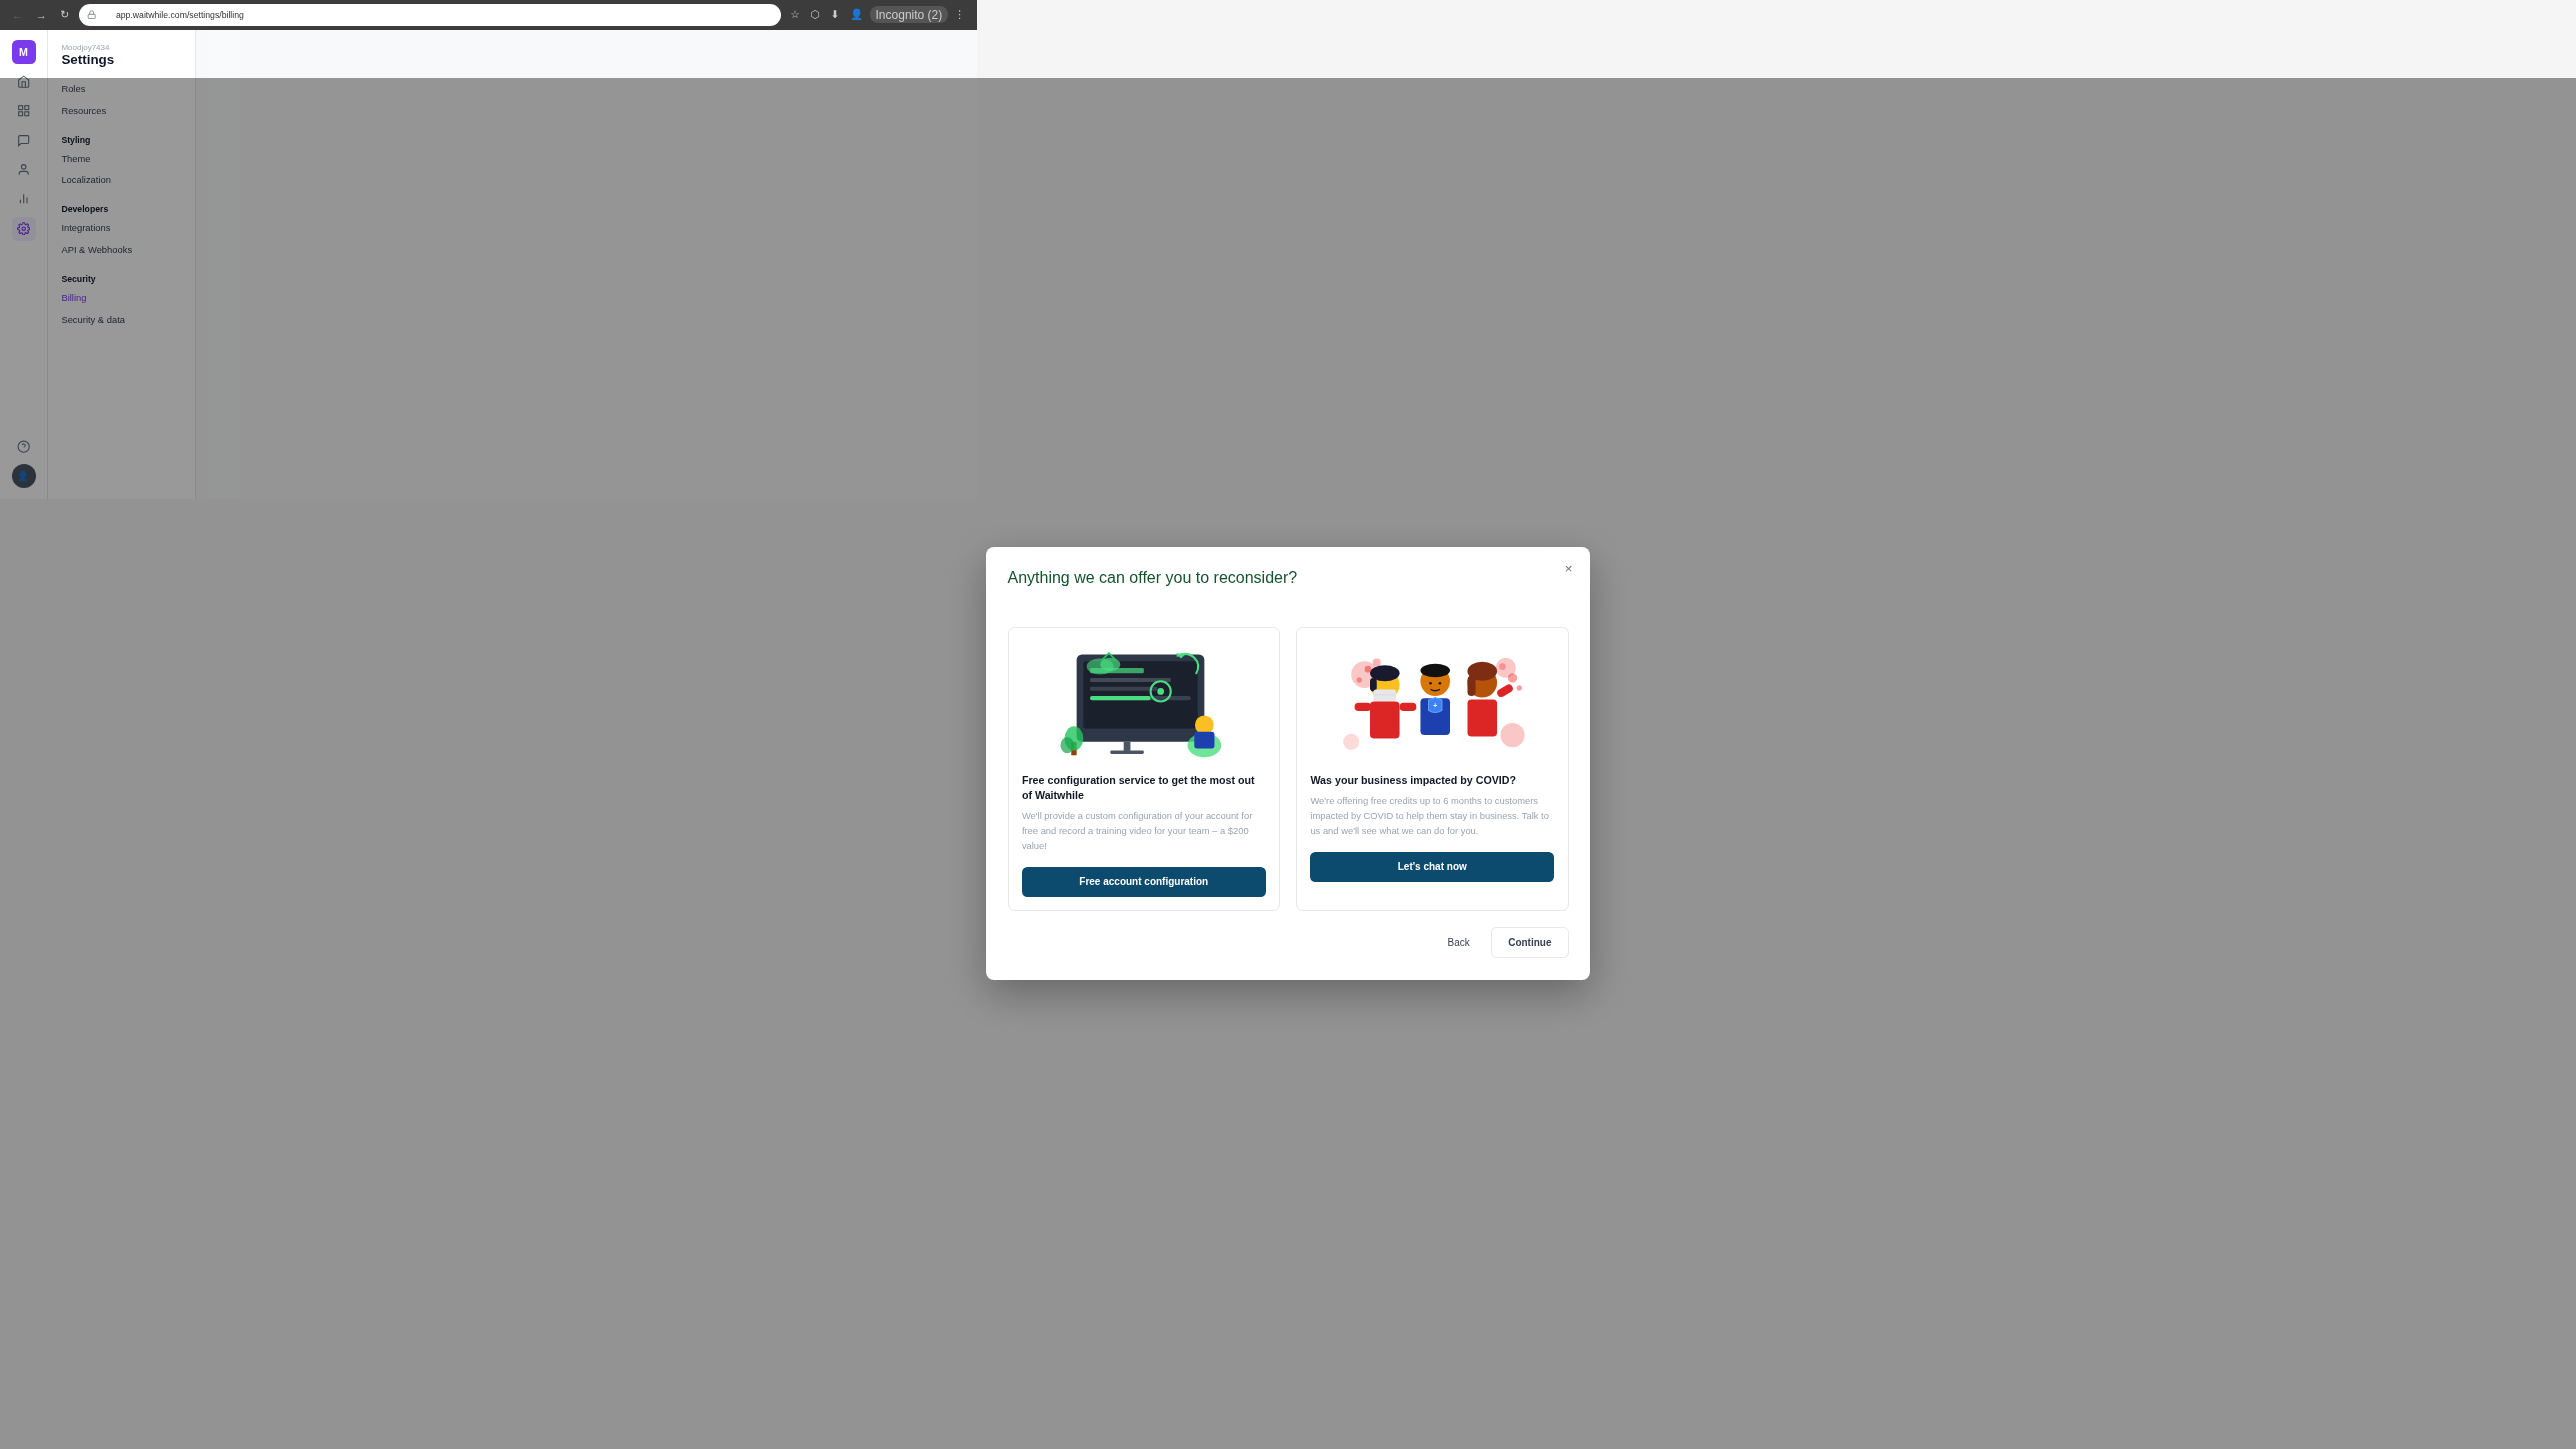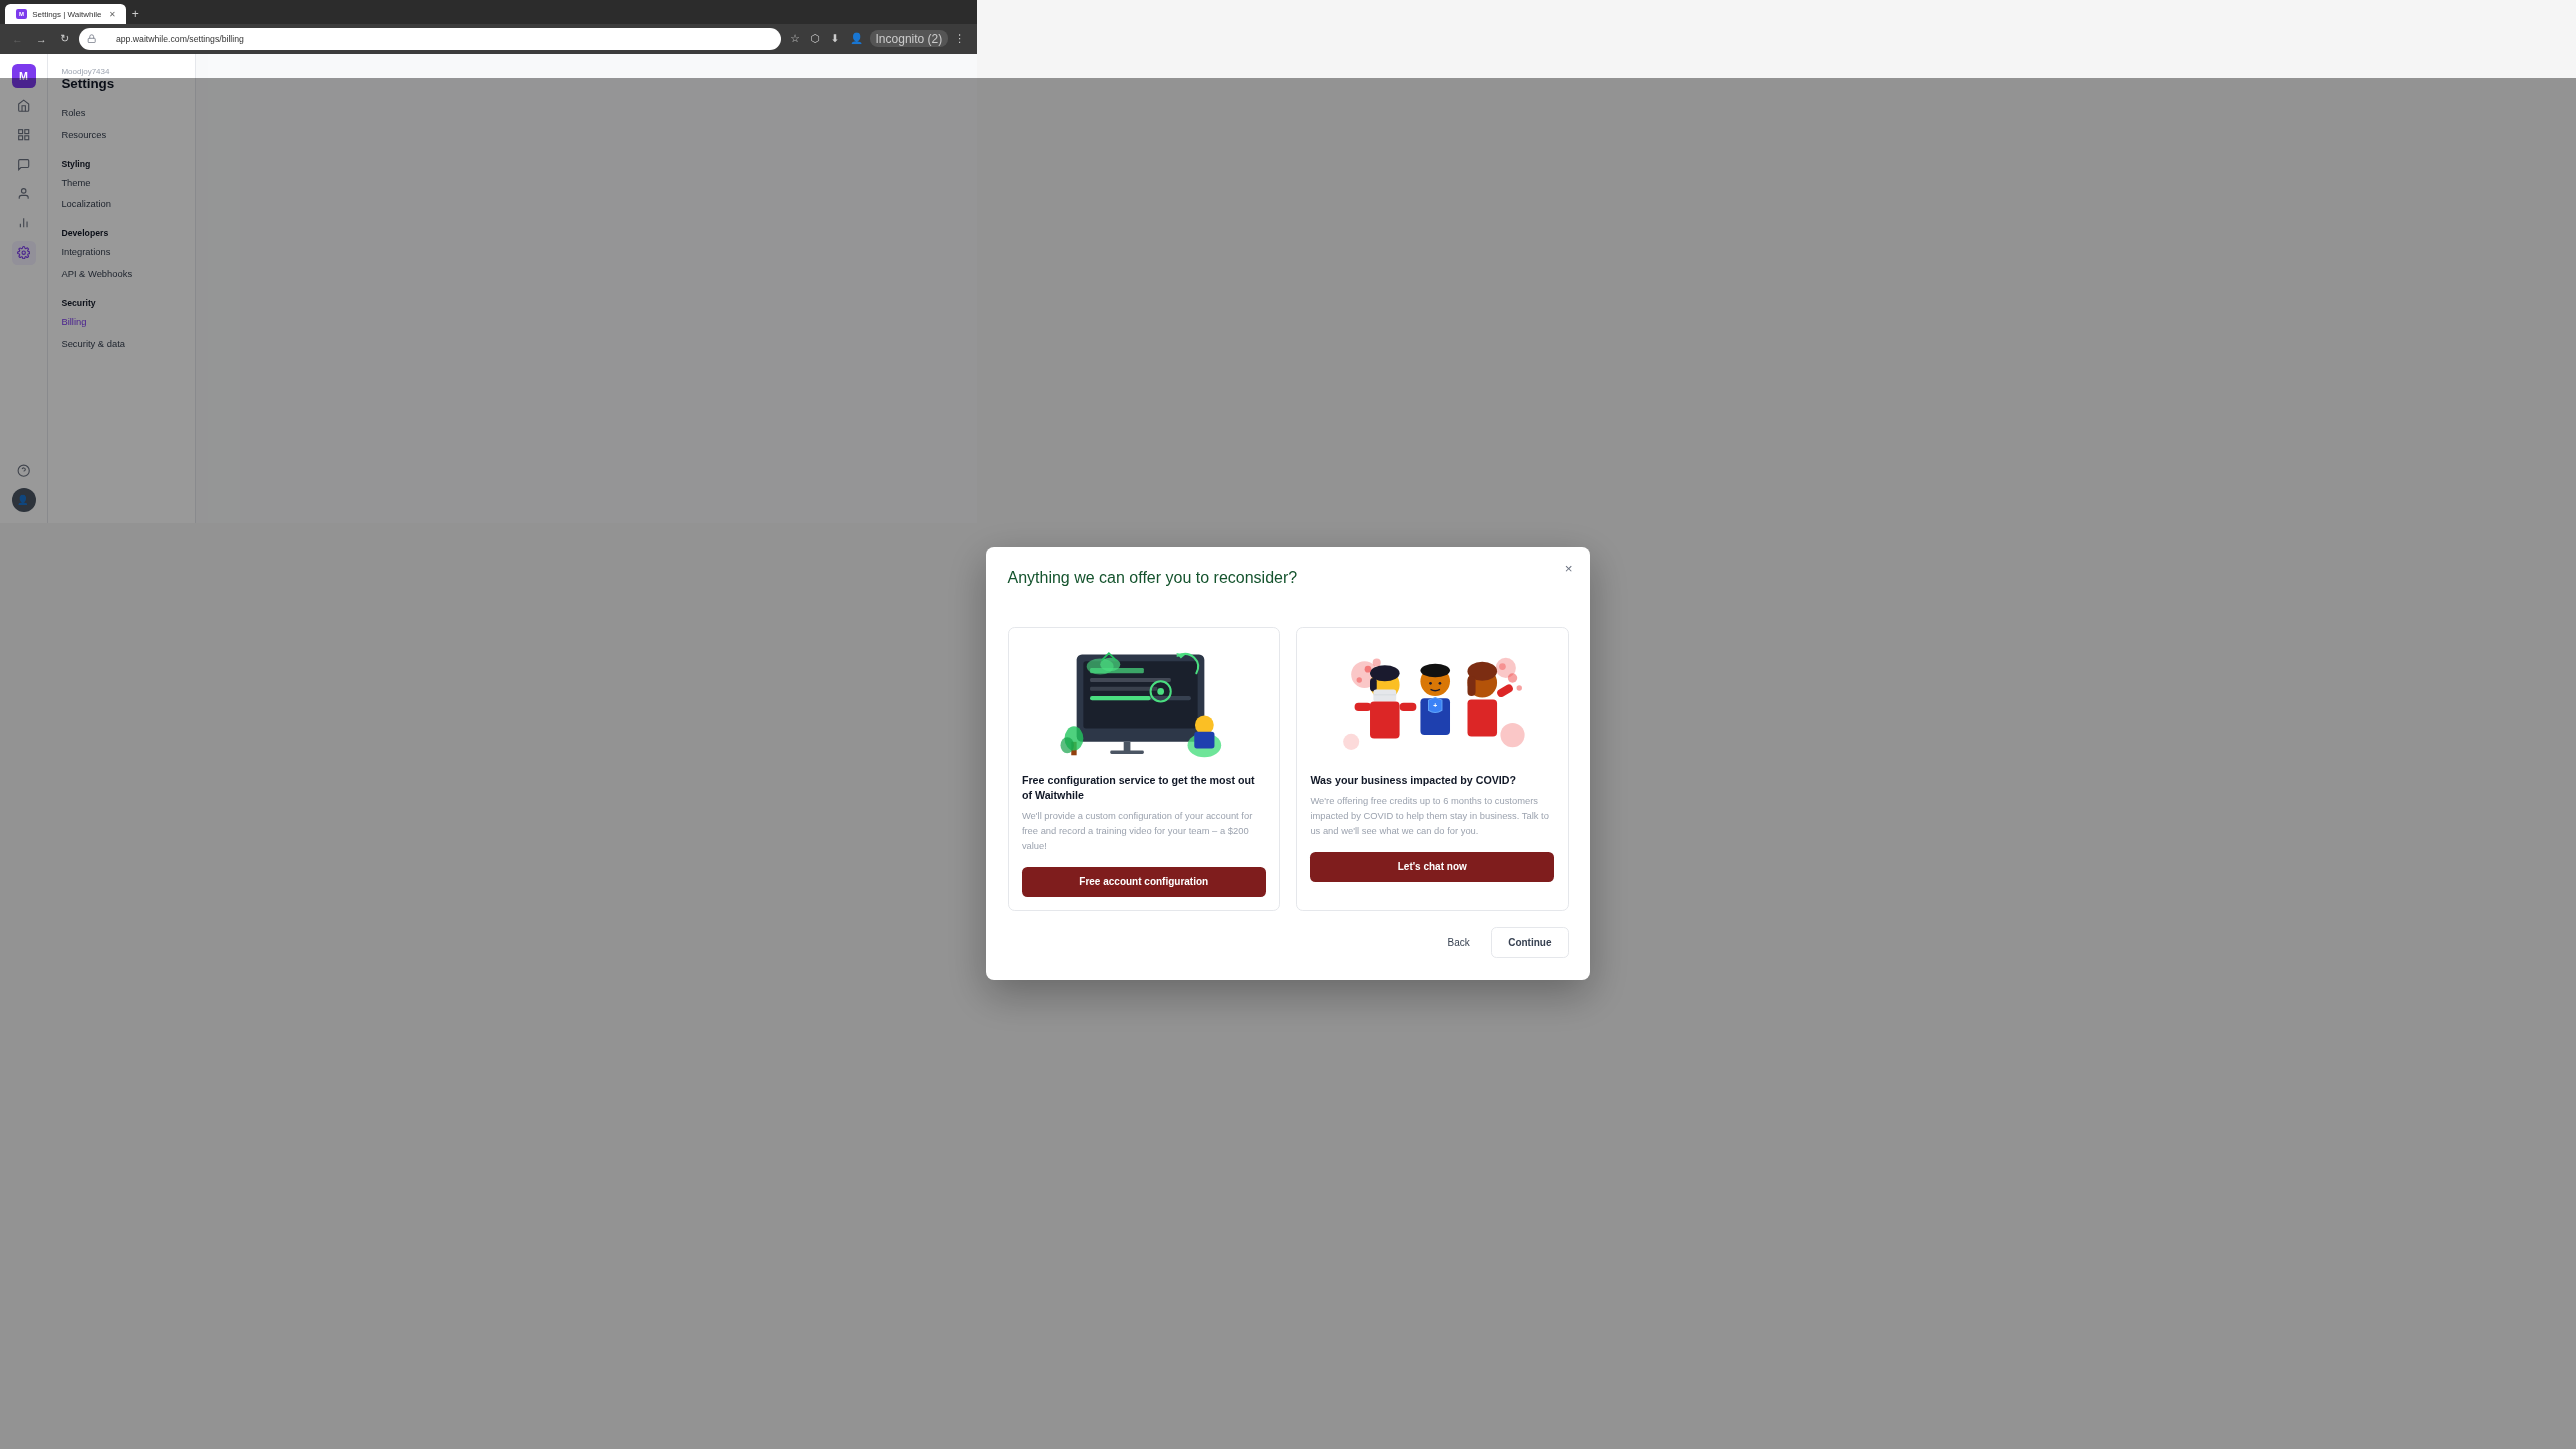--- a/index.html
+++ b/index.html
@@ -44,41 +44,33 @@
     
     .modal-overlay { position: fixed; top: 78px; left: 0; right: 0; bottom: 0; background: rgba(0,0,0,0.4); display: flex; align-items: center; justify-content: center; z-index: 1000; }
     .modal { background: #fff; border-radius: 8px; width: 604px; max-width: 95%; padding: 21.5px; position: relative; box-shadow: 0 13.4px 40px rgba(0,0,0,0.3); }
     .modal-close { position: absolute; top: 10.7px; right: 10.7px; background: transparent; border: none; font-size: 13.4px; color: #6b7280; cursor: pointer; width: 21.5px; height: 21.5px; display: flex; align-items: center; justify-content: center; border-radius: 50%; }
     .modal-title { font-size: 16px; font-weight: 400; color: #14532d; margin-bottom: 16px; }
     .modal-cards { display: grid; grid-template-columns: 1fr 1fr; gap: 16px; margin-bottom: 16px; }
     .modal-card { border: 0.7px solid #e5e7eb; border-radius: 6.7px; padding: 13.4px; margin-top: 24px; }
     .card-illustration { height: 121px; display: flex; align-items: center; justify-content: center; margin-bottom: 10.7px; overflow: hidden; }
     .card-title { font-size: 10.7px; font-weight: 600; color: #111827; margin-bottom: 5.4px; line-height: 1.4; }
     .card-description { font-size: 9.4px; color: #9ca3af; line-height: 1.6; margin-bottom: 13.4px; }
-    .card-button { width: 100%; padding: 9.4px; border: none; border-radius: 5.4px; background: #7f1d1d; color: #fff; font-size: 10px; font-weight: 600; cursor: pointer; }
+    .card-button { width: 100%; padding: 9.4px; border: none; border-radius: 5.4px; background: #0c4a6e; color: #fff; font-size: 10px; font-weight: 600; cursor: pointer; }
     .modal-footer { display: flex; justify-content: flex-end; gap: 8px; align-items: center; }
     .btn-back { background: transparent; border: none; font-size: 10px; color: #374151; cursor: pointer; padding: 6.7px 13.4px; border-radius: 5.4px; font-weight: 500; }
     .btn-continue { background: transparent; border: 1.3px solid #e5e7eb; color: #374151; font-size: 10px; font-weight: 700; padding: 9px 16px; border-radius: 5.4px; cursor: pointer; }
 
     
     .illus-config svg, .illus-covid svg { width: 100%; height: 100%; }
   </style>
 </head>
 <body>
 
 <div class="browser-chrome">
 
-  <div class="tab-bar">
-    <div class="tab">
-      <div class="tab-favicon">M</div>
-      <span>Settings | Waitwhile</span>
-      <span class="tab-close">✕</span>
-    </div>
-    <button class="tab-new">+</button>
-  </div>
 
   <div class="browser-toolbar">
     <button class="nav-btn disabled">←</button>
     <button class="nav-btn">→</button>
     <button class="nav-btn">↻</button>
     <div class="address-bar-container">
       <svg width="9.4" height="9.4" viewBox="0 0 24 24" fill="none">
         <rect x="3" y="11" width="18" height="11" rx="2" stroke="#6b7280" stroke-width="2"></rect>
         <path d="M7 11V7a5 5 0 0 1 10 0v4" stroke="#6b7280" stroke-width="2"></path>
       </svg>

